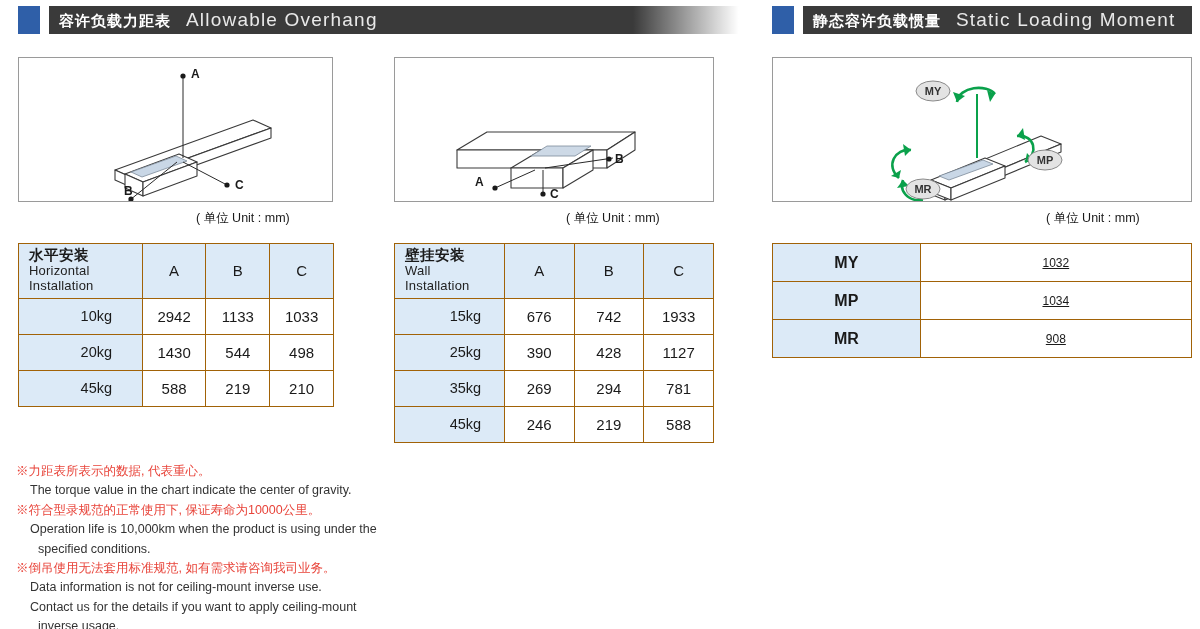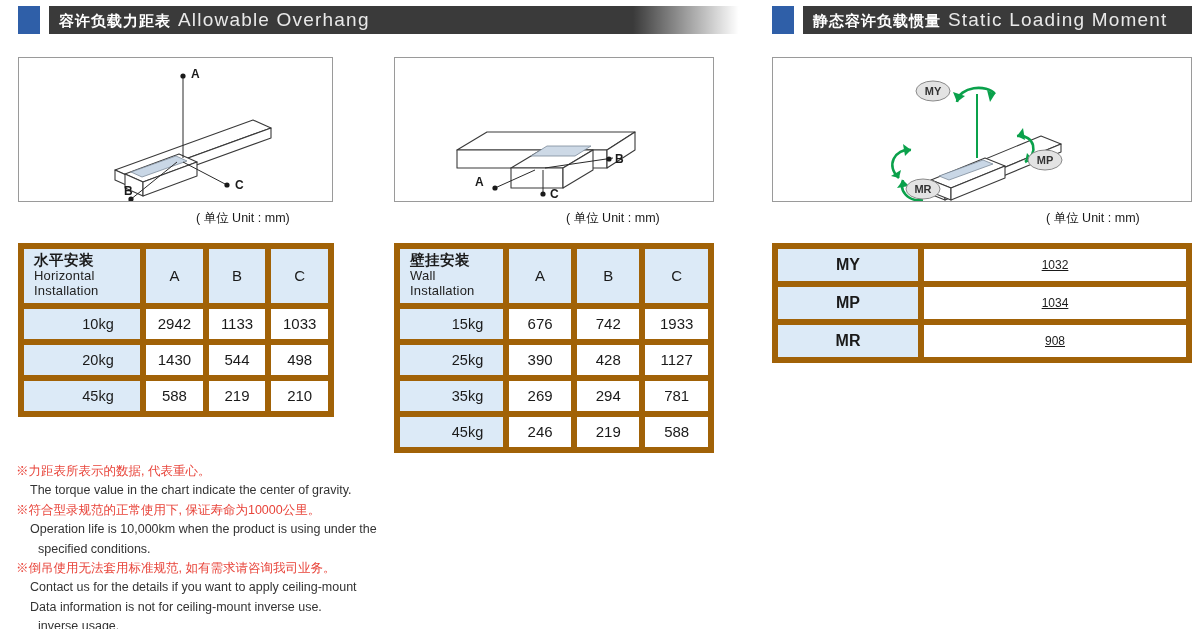--- a/index.html
+++ b/index.html
@@ -22,21 +22,21 @@
     align-items: center;
     overflow: hidden;
   }
   .sec-header .accent {
     width: 22px; height: 28px;
     background: #2f5fa8;
     flex: 0 0 auto;
   }
   .sec-header .gap { width: 9px; height: 28px; background:#ffffff; flex:0 0 auto;}
   .sec-header .titles {
-    display: flex; align-items: baseline; gap: 7px;
+    display: flex; align-items: baseline; gap: 15px;
     padding-left: 10px; color: #ffffff; white-space: nowrap;
   }
   .sec-header .cn { font-size: 15px; font-weight: bold; letter-spacing: 1px; }
   .sec-header .en { font-size: 19px; letter-spacing: 1.2px; color: #e9e9e9; }
 
   #hdr-left  { left: 18px;  top: 6px;  width: 735px; }
   #hdr-right { left: 772px; top: 6px;  width: 420px; }
 
   
   .sec-header .fade {
@@ -66,21 +66,21 @@
   #unit-3 { left: 1046px; top: 210px; }
 
   
   table.dt {
     position: absolute;
     border-collapse: collapse;
     font-size: 14px;
     background: #fff;
   }
   table.dt td, table.dt th {
-    border: 6px solid #a16207;
+    border: 1px solid #a16207;
     text-align: center;
     font-weight: normal;
     padding: 0;
   }
   table.dt .hd-label {
     background: #dceaf7;
     text-align: left;
     padding: 3px 8px 4px 10px;
     line-height: 1.15;
   }
@@ -368,18 +368,18 @@
 
   <div class="notes">
     <div class="cn-note">※力距表所表示的数据, 代表重心。</div>
     <div class="en-note">The torque value in the chart indicate the center of gravity.</div>
 
     <div class="cn-note">※符合型录规范的正常使用下, 保证寿命为10000公里。</div>
     <div class="en-note">Operation life is 10,000km when the product is using under the</div>
     <div class="en-note ind2">specified conditions.</div>
 
     <div class="cn-note">※倒吊使用无法套用标准规范, 如有需求请咨询我司业务。</div>
+    <div class="en-note">Data information is not for ceiling-mount inverse use.</div>
     <div class="en-note">Contact us for the details if you want to apply ceiling-mount</div>
-    <div class="en-note">Data information is not for ceiling-mount inverse use.</div>
     <div class="en-note ind2">inverse usage.</div>
   </div>
 
 </div>
 
 </body></html>

